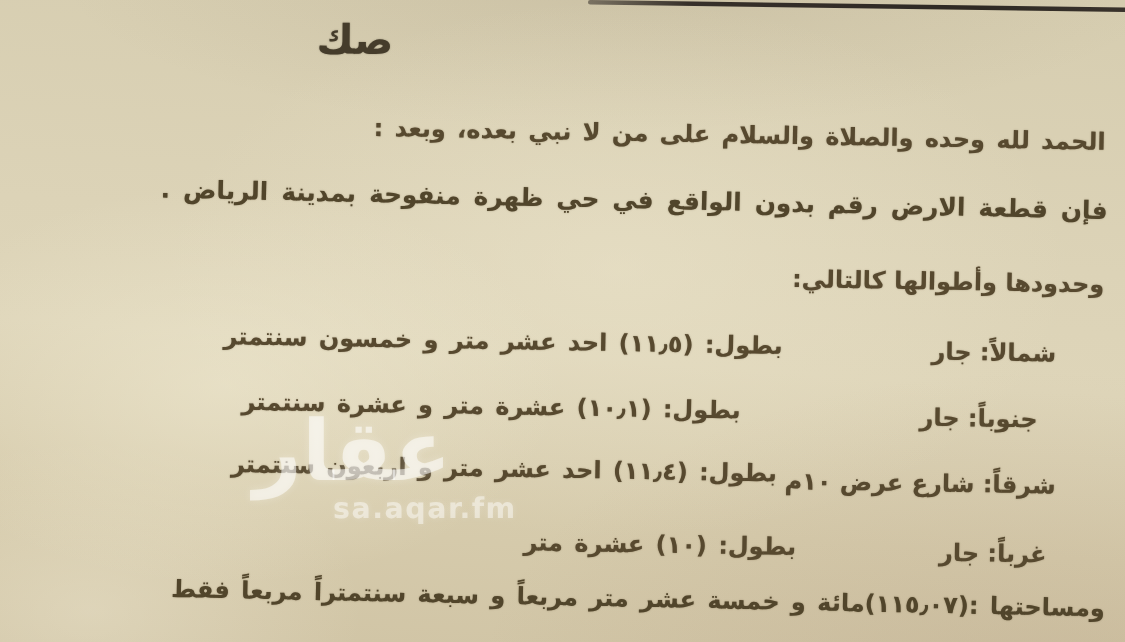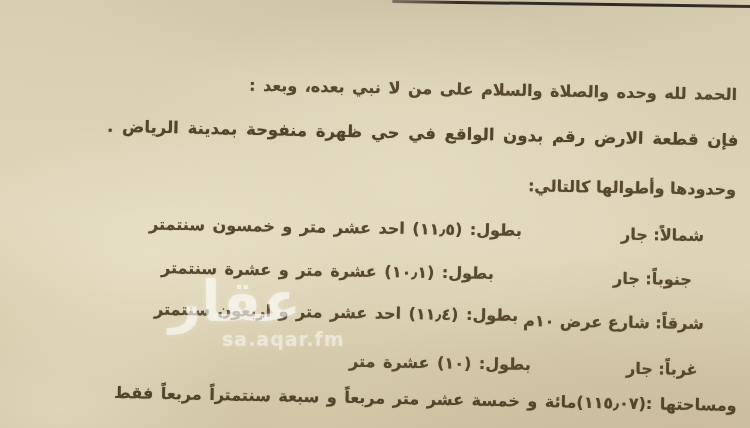--- a/index.html
+++ b/index.html
@@ -65,20 +65,21 @@
     filter:blur(0.4px);
   }
 </style>
 </head>
 <body>
 
 <div class="paper">
 
   <div class="edge-line"></div>
 
+  <div class="txt title">صك</div>
 
   <div class="txt opening">الحمد لله وحده والصلاة والسلام على من لا نبي بعده، وبعد :</div>
 
   <div class="txt intro">فإن قطعة الارض رقم بدون الواقع في حي ظهرة منفوحة بمدينة الرياض .</div>
 
   <div class="txt heading">وحدودها وأطوالها كالتالي:</div>
 
   <div class="txt side r1s">شمالاً: جار</div>
   <div class="txt len r1l">بطول: (١١٫٥) احد عشر متر و خمسون سنتمتر</div>
 

